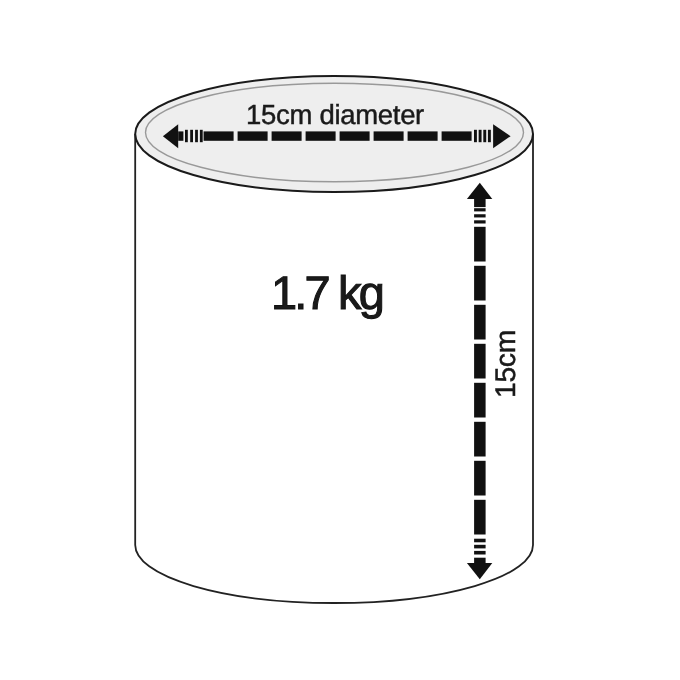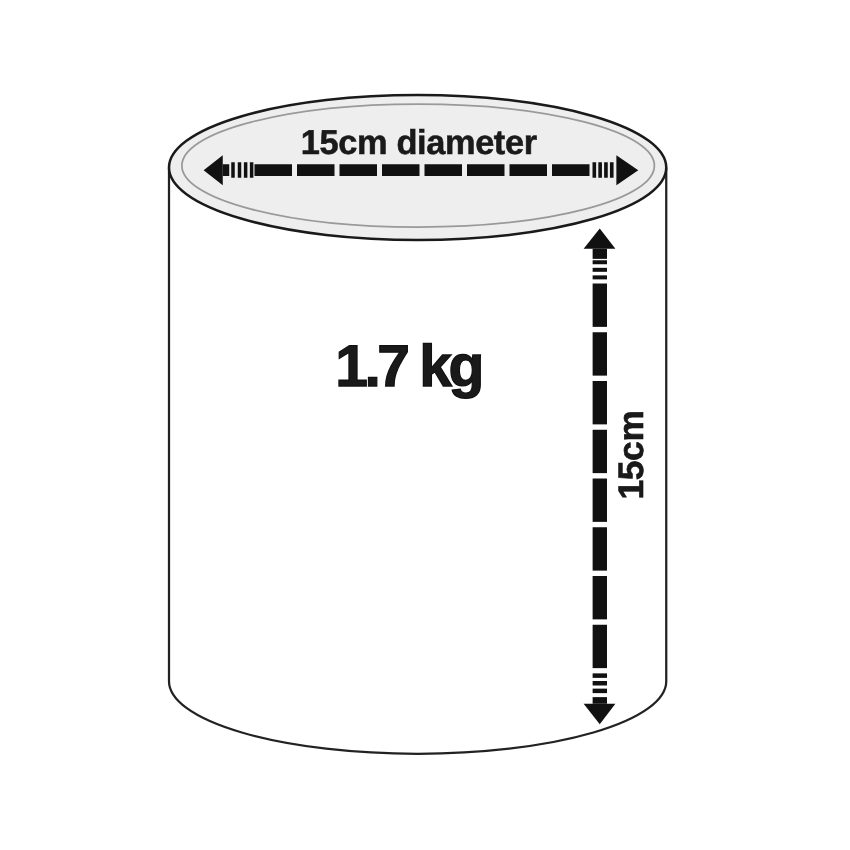--- a/index.html
+++ b/index.html
@@ -1,16 +1,16 @@
 <!DOCTYPE html>
 <html><head>
 <meta charset="utf-8">
 <style>
   html,body{margin:0;padding:0;background:#fff;}
-  .wrap{width:680px;height:680px;position:relative;background:#a3a3a3;overflow:hidden;font-weight:bold;}
+  .wrap{width:680px;height:680px;position:relative;background:#a3a3a3;overflow:hidden;}
   svg{display:block;filter:opacity(0.999);}
   text{font-family:"Liberation Sans",sans-serif;fill:#1a1a1a;text-rendering:geometricPrecision;}
 </style>
 </head>
 <body>
 
 <div class="wrap">
 <svg width="680" height="680" viewBox="0 0 680 680" xmlns="http://www.w3.org/2000/svg">
 
   <rect x="0" y="0" width="680" height="680" fill="#ffffff"></rect>

